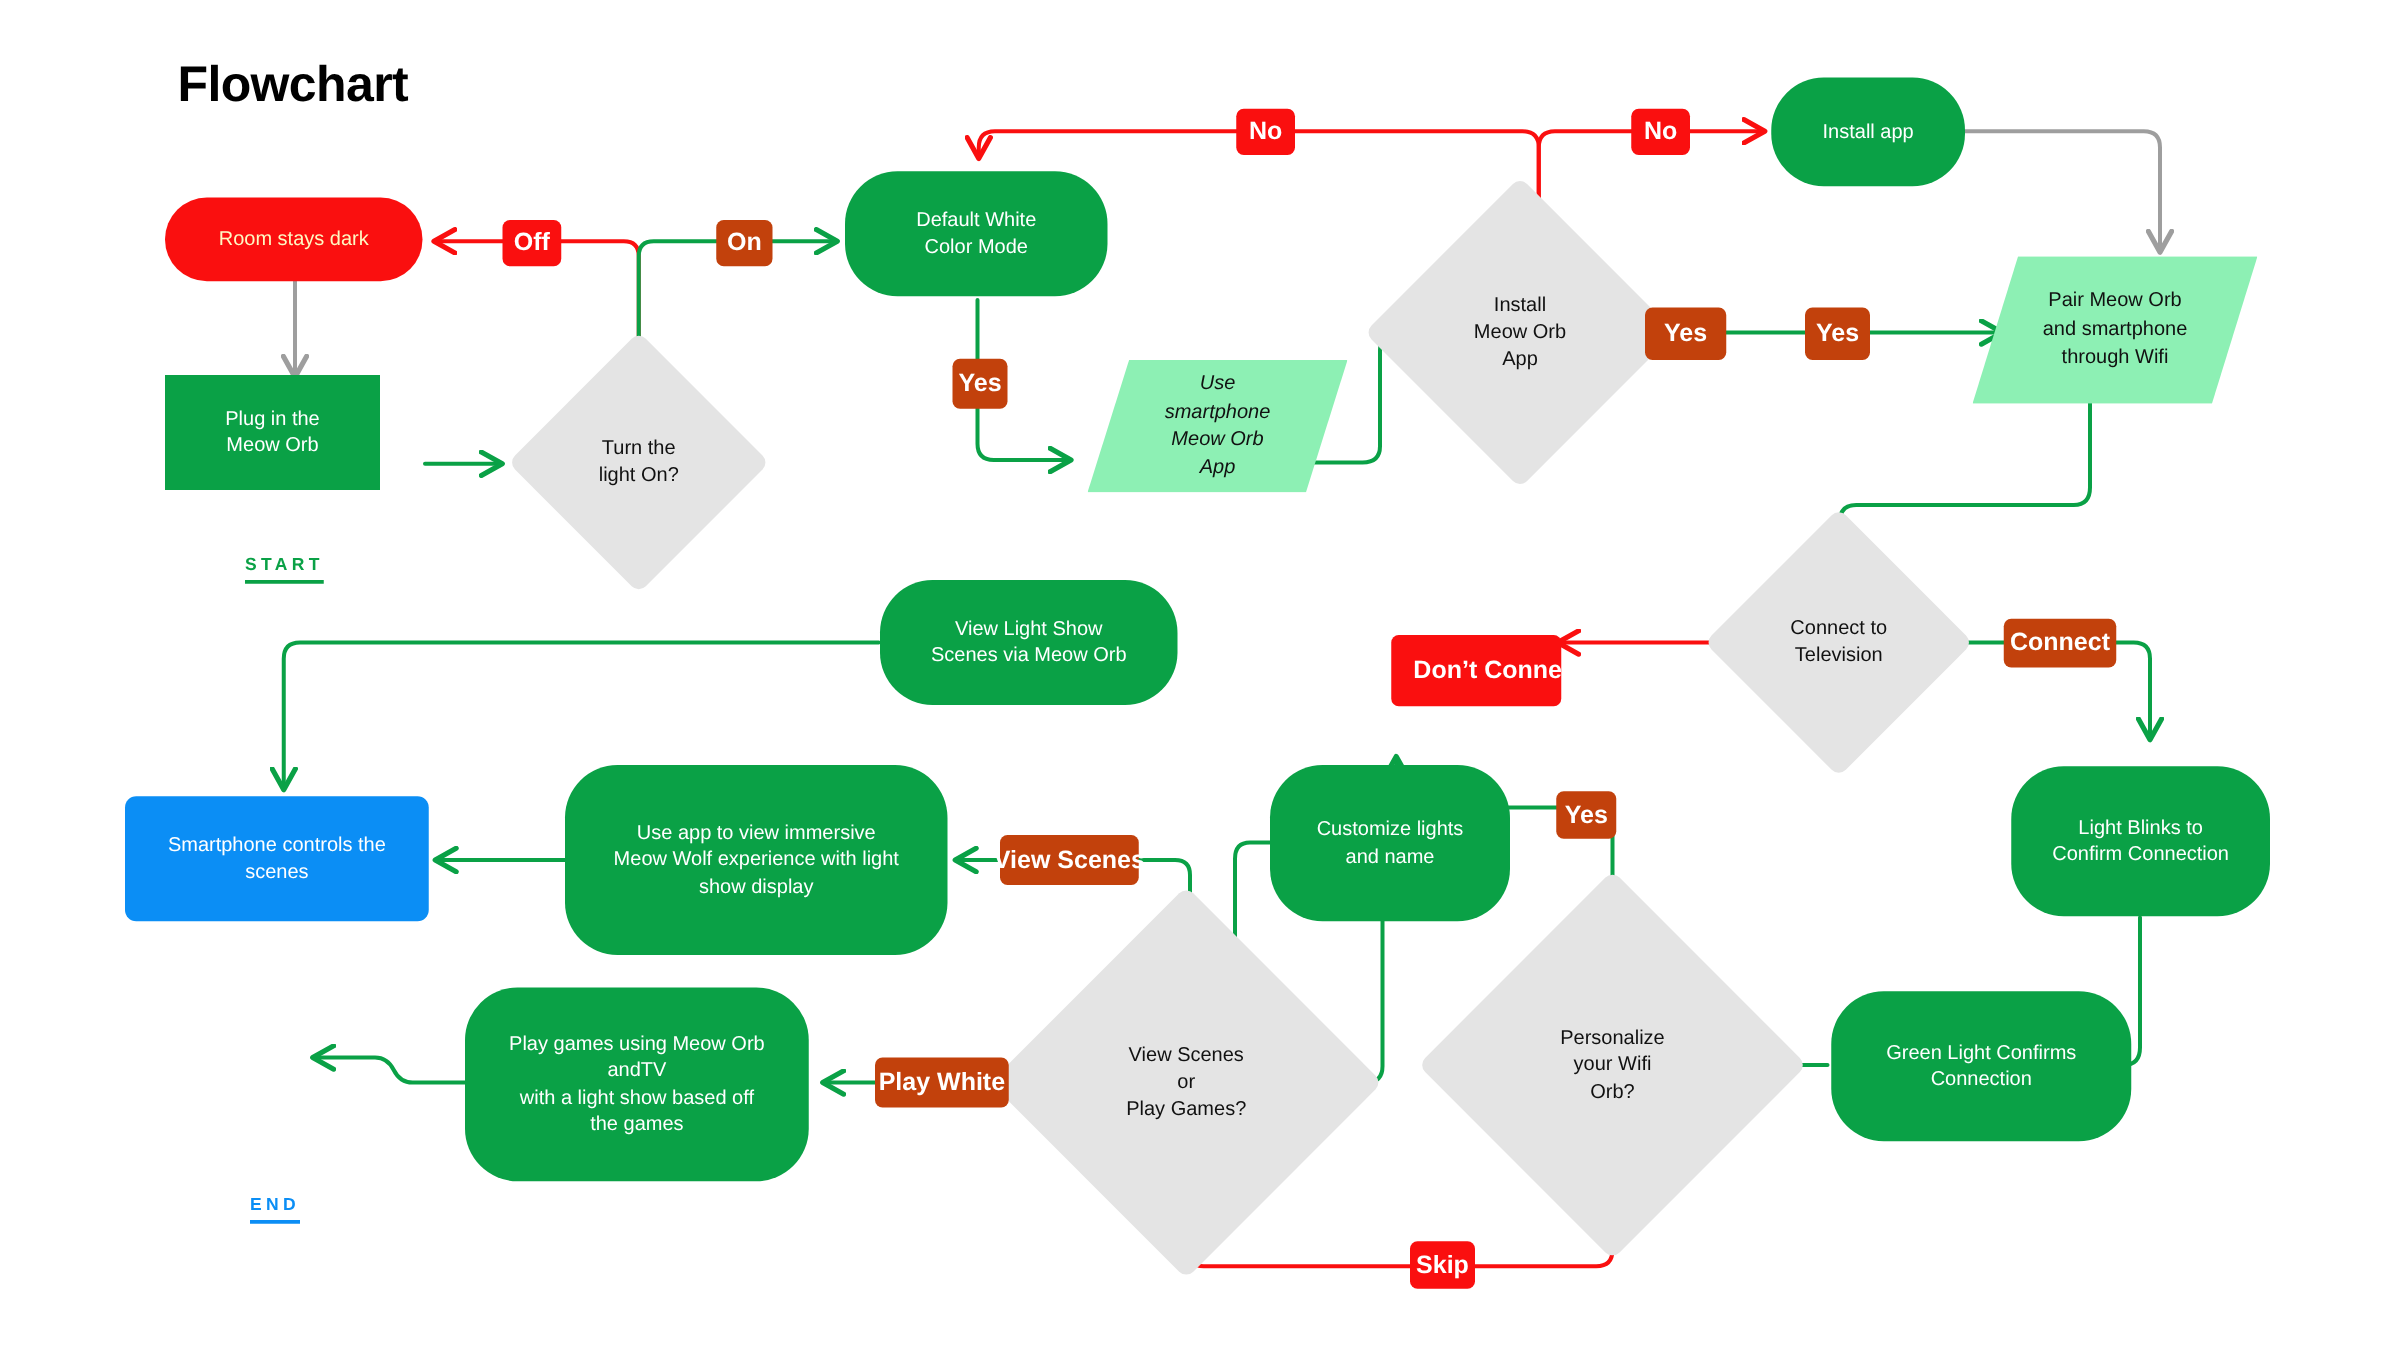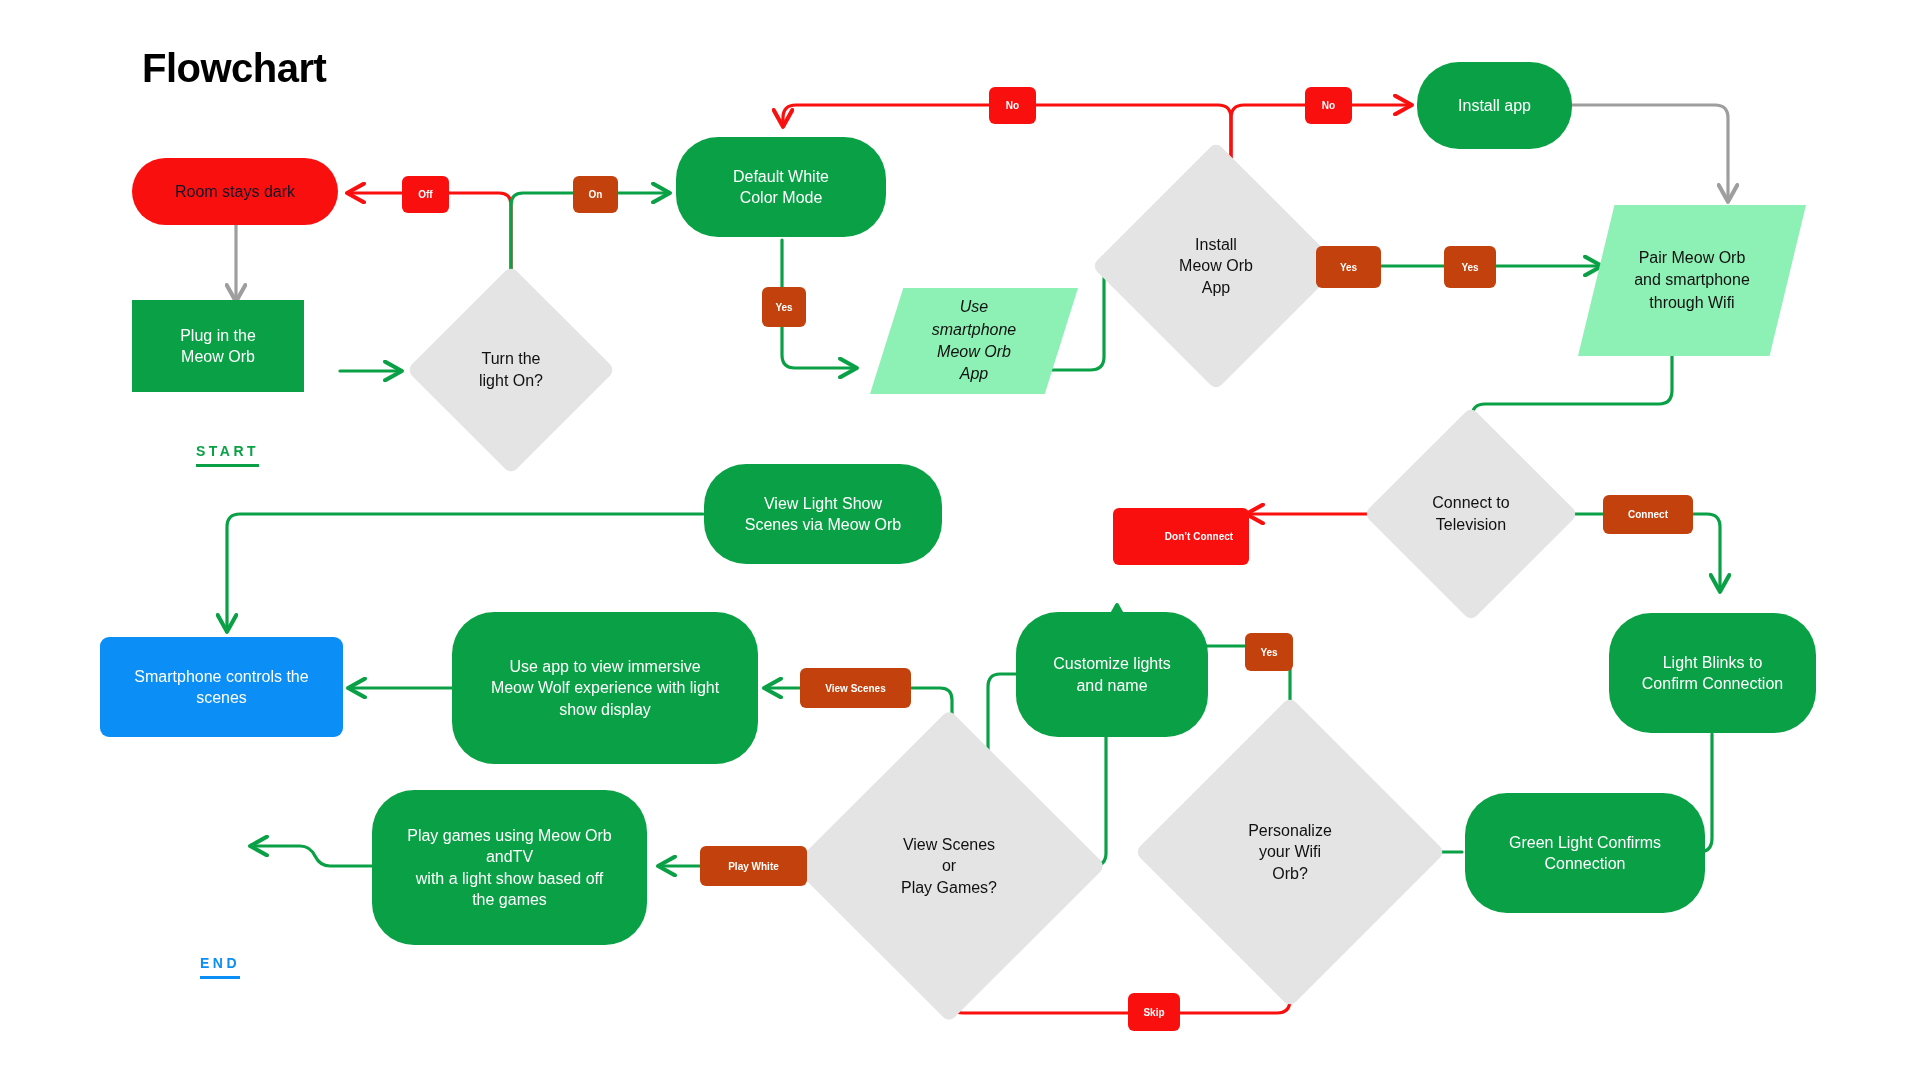--- a/index.html
+++ b/index.html
@@ -43,21 +43,21 @@
     box-sizing: border-box;
     display: flex;
     align-items: center;
     justify-content: center;
     text-align: center;
     line-height: 1.32;
   }
   .node .txt { display: block; white-space: pre-line; padding: 0 10px; }
   .n-green  { background: #0aa146; color: #ffffff; border-radius: 42px; font-size: 16px; }
   .n-rect   { background: #0aa146; color: #ffffff; border-radius: 0px;  font-size: 16px; }
-  .n-red    { background: #fa0f0f; color: #0f172a; border-radius: 42px; font-size: 16px; }
+  .n-red    { background: #fa0f0f; color: #fef9c3; border-radius: 42px; font-size: 16px; }
   .n-blue   { background: #0b8ef5; color: #ffffff; border-radius: 9px;  font-size: 16px; }
   .n-diamond-wrap { position: absolute; }
   .n-diamond-shape {
     position: absolute; left: 0; top: 0; width: 100%; height: 100%;
     background: #e4e4e4;
     transform: rotate(45deg);
     border-radius: 8px;
   }
   .n-diamond-label {
     position: absolute; left: 0; top: 0; width: 100%; height: 100%;
@@ -75,21 +75,21 @@
     position: absolute; left: 0; top: 0; width: 100%; height: 100%;
     display: flex; align-items: center; justify-content: center;
     text-align: center; color: #111111; font-size: 16px; line-height: 1.4;
     white-space: pre-line;
   }
   .badge {
     position: absolute;
     box-sizing: border-box;
     display: flex; align-items: center; justify-content: center;
     color: #ffffff;
-    font-size: 10px;
+    font-size: 20px;
     font-weight: bold;
     border-radius: 6px;
     white-space: nowrap;
     padding: 0 9px;
   }
   .b-green { background: #c2410c; }
   .b-red   { background: #fa0f0f; }
   .marker {
     position: absolute;
     font-size: 14px;
@@ -217,21 +217,21 @@
     <div class="n-diamond-shape"></div>
     <div class="n-diamond-label">Install
 Meow Orb
 App</div>
   </div>
 
   <div class="node n-green" style="left:1417px; top:62px; width:155px; height:87px;">
     <span class="txt">Install app</span>
   </div>
 
-  <div class="n-para-wrap" style="left:1578px; top:205px; width:228px; height:151px;">
+  <div class="n-para-wrap" style="left:1578px; top:205px; width:228px; height:118px;">
     <div class="n-para-shape"></div>
     <div class="n-para-label">Pair Meow Orb
 and smartphone
 through Wifi</div>
   </div>
 
   <div class="n-diamond-wrap" style="left:1395px; top:438px; width:152px; height:152px;">
     <div class="n-diamond-shape"></div>
     <div class="n-diamond-label">Connect to
 Television</div>

